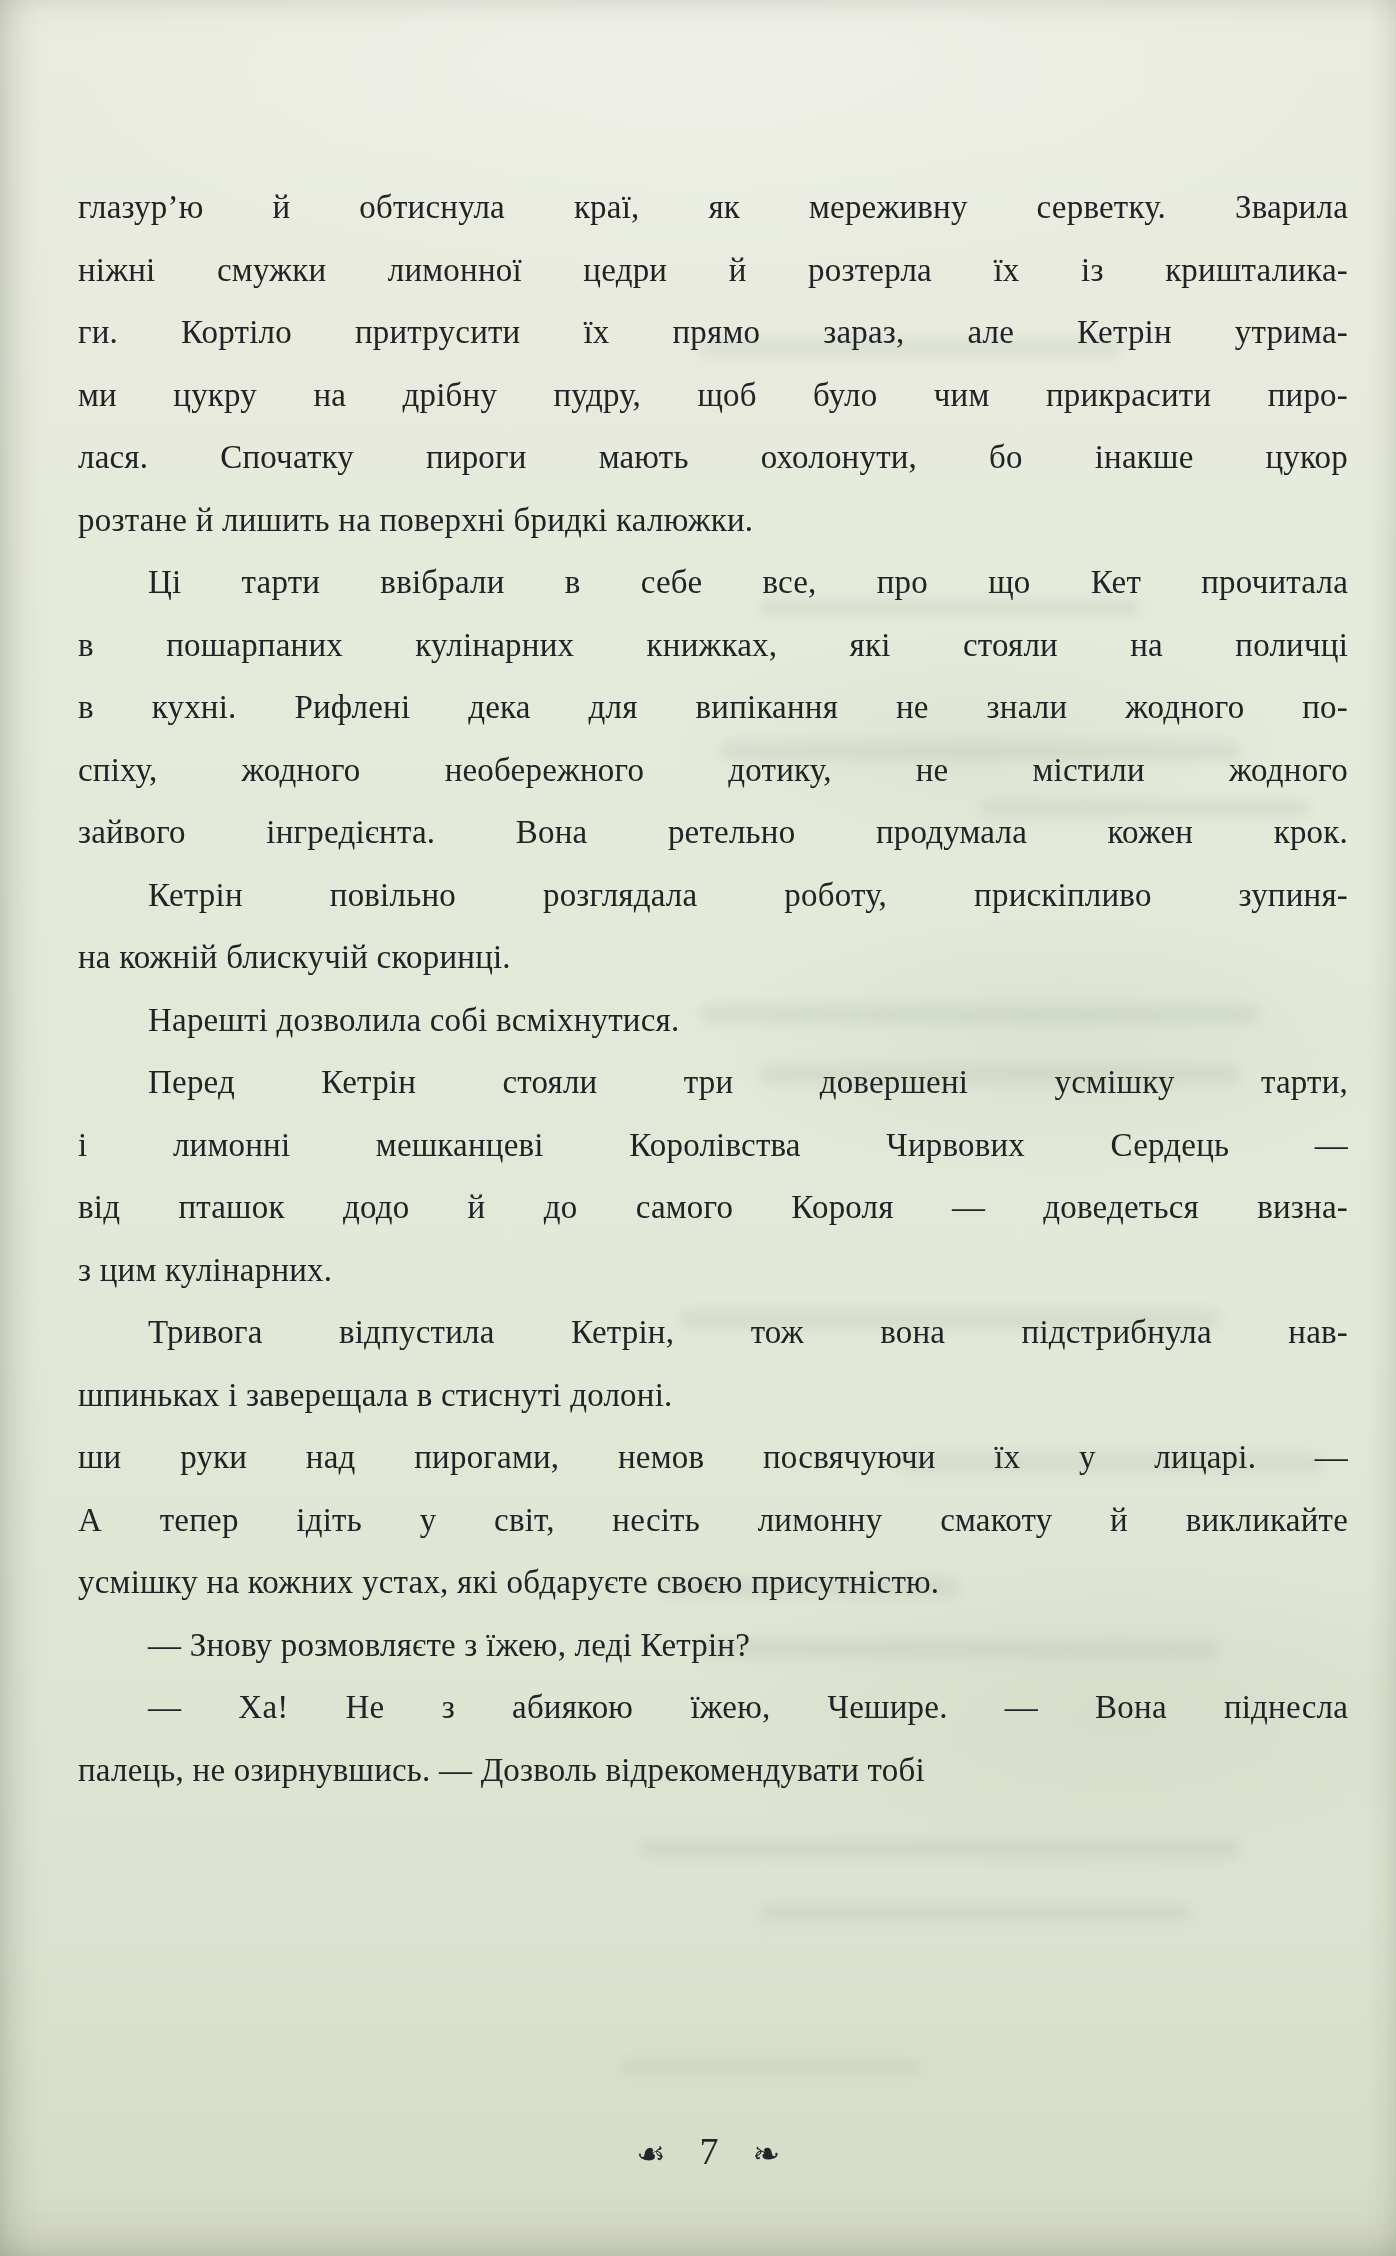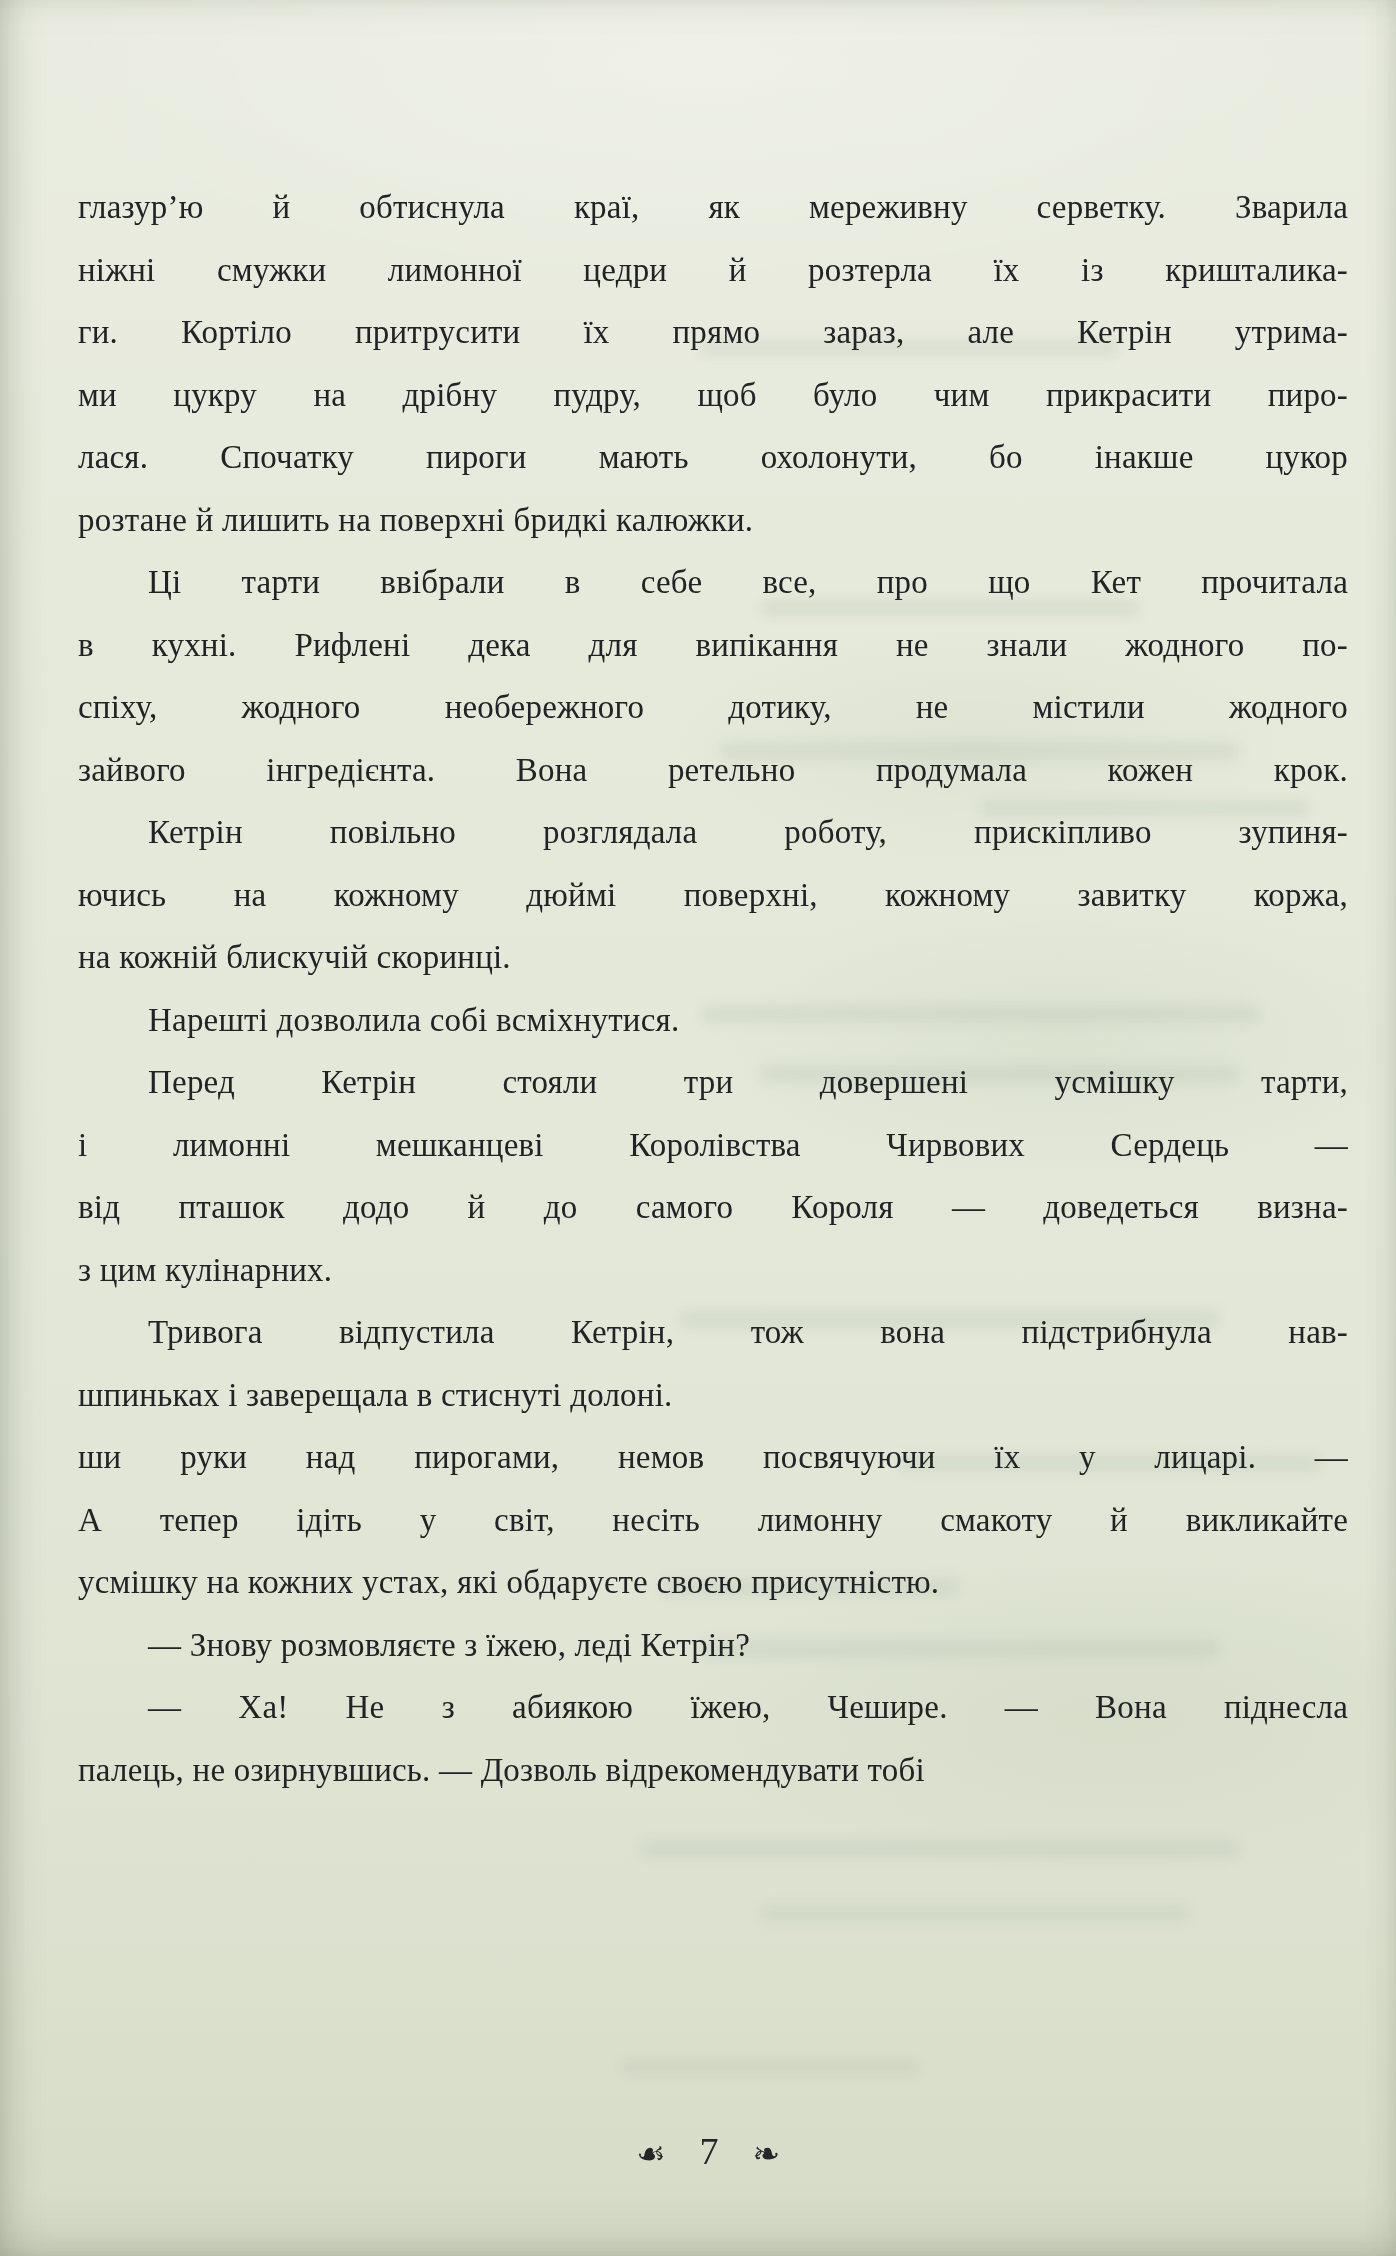--- a/index.html
+++ b/index.html
@@ -98,25 +98,25 @@
     <div class="ghost" style="left: 760px; top: 1905px; width: 430px; height: 16px;"></div>
     <div class="ghost" style="left: 620px; top: 2060px; width: 300px; height: 14px;"></div>
     <div class="text-block" id="text-block">
       <div class="line">глазур’ю й обтиснула краї, як мереживну серветку. Зварила</div>
       <div class="line">ніжні смужки лимонної цедри й розтерла їх із кришталика-</div>
       <div class="line">ги. Кортіло притрусити їх прямо зараз, але Кетрін утрима-</div>
       <div class="line">ми цукру на дрібну пудру, щоб було чим прикрасити пиро-</div>
       <div class="line">лася. Спочатку пироги мають охолонути, бо інакше цукор</div>
       <div class="line last">розтане й лишить на поверхні бридкі калюжки.</div>
       <div class="line indent">Ці тарти ввібрали в себе все, про що Кет прочитала</div>
+      <div class="line">в пошарпаних кулінарних книжках, які стояли на поличці</div>
       <div class="line">в кухні. Рифлені дека для випікання не знали жодного по-</div>
       <div class="line">спіху, жодного необережного дотику, не містили жодного</div>
       <div class="line">зайвого інгредієнта. Вона ретельно продумала кожен крок.</div>
       <div class="line indent">Кетрін повільно розглядала роботу, прискіпливо зупиня-</div>
-      <div class="line">ючись на кожному дюймі поверхні, кожному завитку коржа,</div>
       <div class="line last">на кожній блискучій скоринці.</div>
       <div class="line last indent">Нарешті дозволила собі всміхнутися.</div>
       <div class="line indent">Перед Кетрін стояли три довершені усмішку тарти,</div>
       <div class="line">і лимонні мешканцеві Королівства Чирвових Сердець —</div>
       <div class="line">від пташок додо й до самого Короля — доведеться визна-</div>
       <div class="line last">з цим кулінарних.</div>
       <div class="line indent">Тривога відпустила Кетрін, тож вона підстрибнула нав-</div>
       <div class="line last">шпиньках і заверещала в стиснуті долоні.</div>
       <div class="line">ши руки над пирогами, немов посвячуючи їх у лицарі. —</div>
       <div class="line">А тепер ідіть у світ, несіть лимонну смакоту й викликайте</div>

